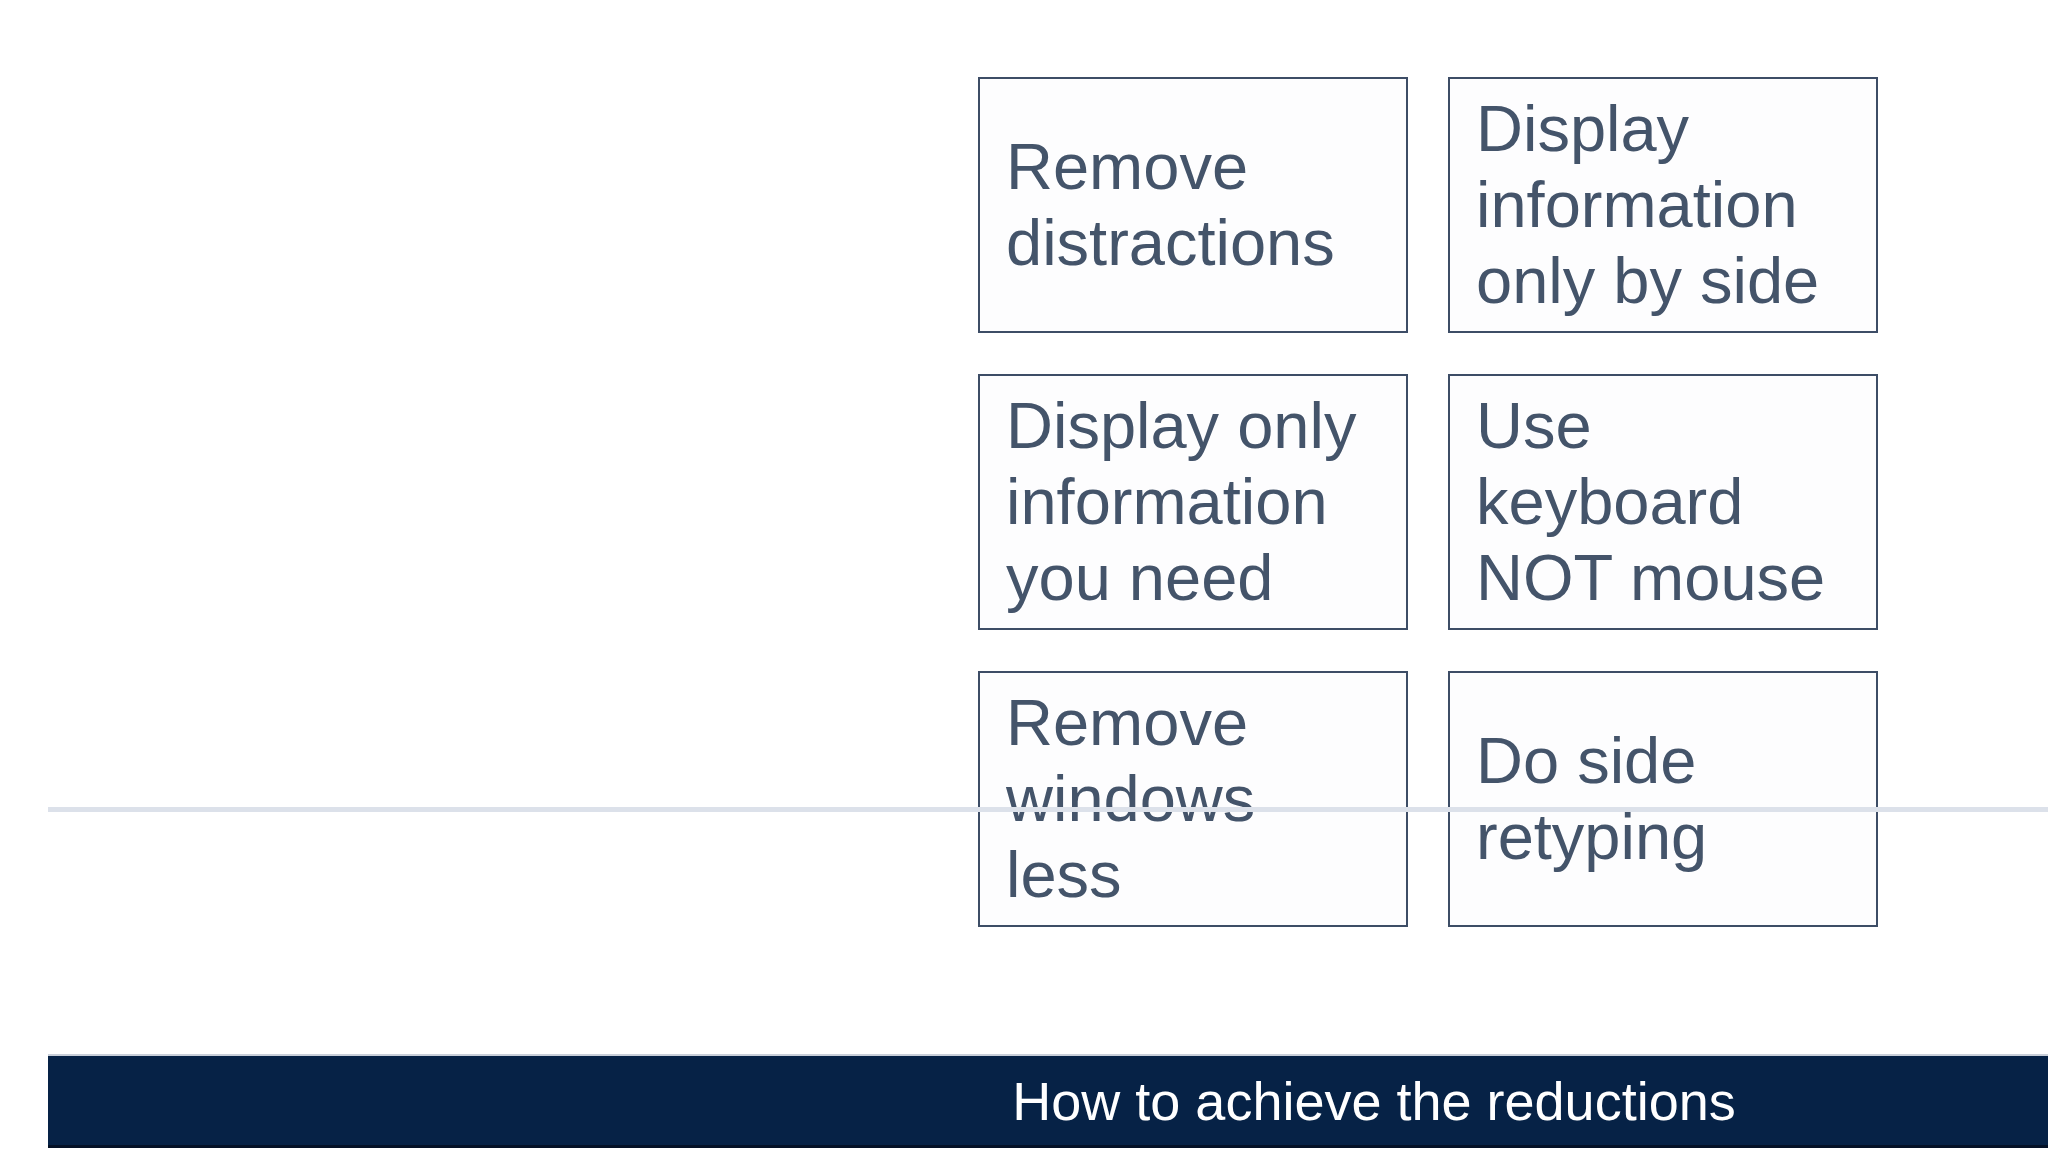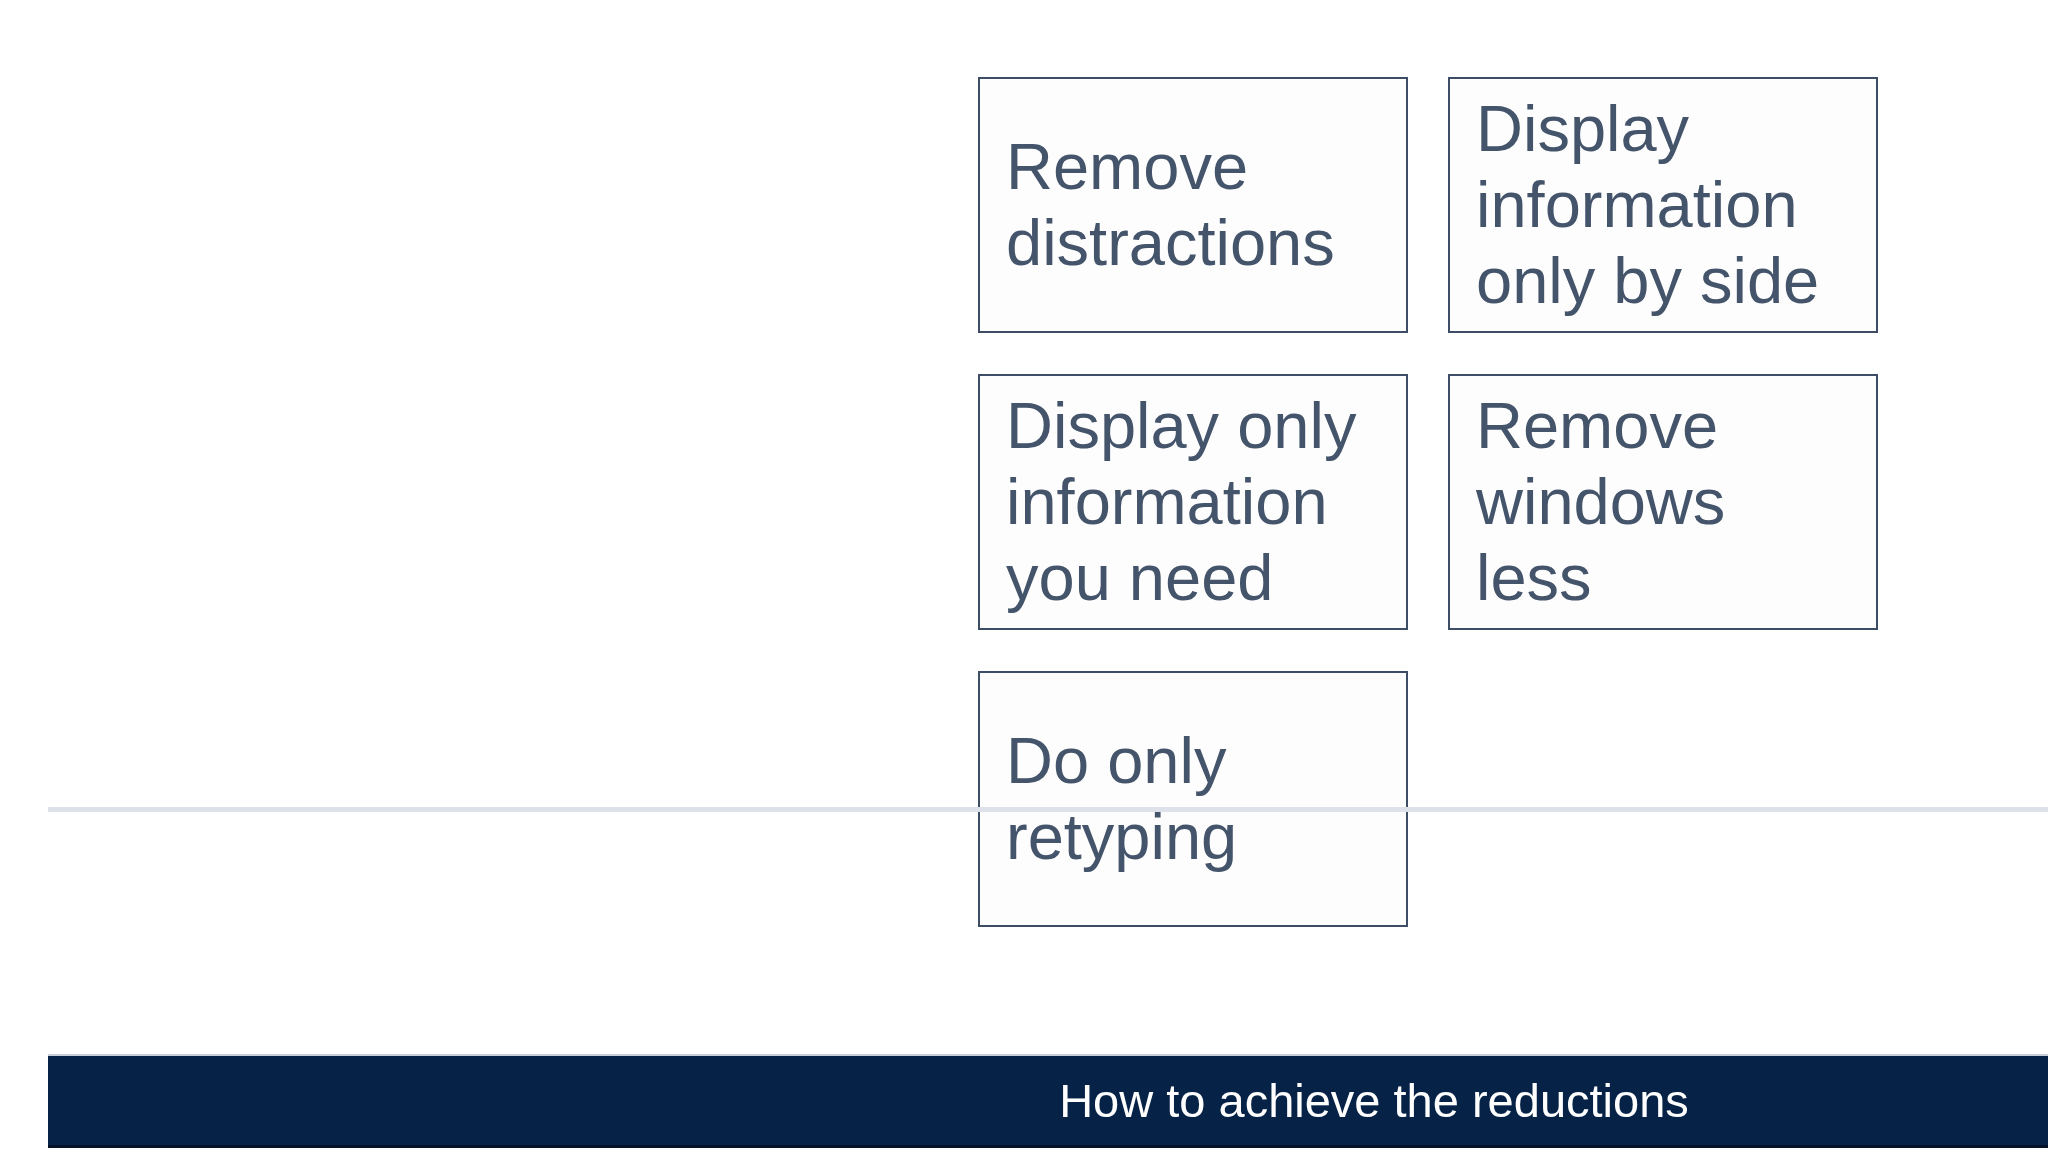--- a/index.html
+++ b/index.html
@@ -64,21 +64,21 @@
     left: 604px;
     right: 0;
     top: 0;
     bottom: 0;
     display: flex;
     align-items: center;
     justify-content: center;
   }
   .footer-title {
     color: var(--footer-text);
-    font-size: 47px;
+    font-size: 54px;
     line-height: 54px;
     white-space: nowrap;
   }
   .bottom-strip {
     position: absolute;
     left: 0;
     bottom: 0;
     width: 2048px;
     height: 5px;
     background: #dce1ea;
@@ -98,26 +98,31 @@
       <span class="card-label">Display
 information
 only by side</span>
     </div>
     <div class="card">
       <span class="card-label">Display only
 information
 you need</span>
     </div>
     <div class="card">
+      <span class="card-label">Use
+keyboard
+NOT mouse</span>
+    </div>
+    <div class="card">
       <span class="card-label">Remove
 windows
 less</span>
     </div>
     <div class="card">
-      <span class="card-label">Do only
+      <span class="card-label">Do side
 retyping</span>
     </div>
   </div>
 
   <div class="footer">
     <div class="footer-title-area">
       <span class="footer-title">How to achieve the reductions</span>
     </div>
   </div>
 

